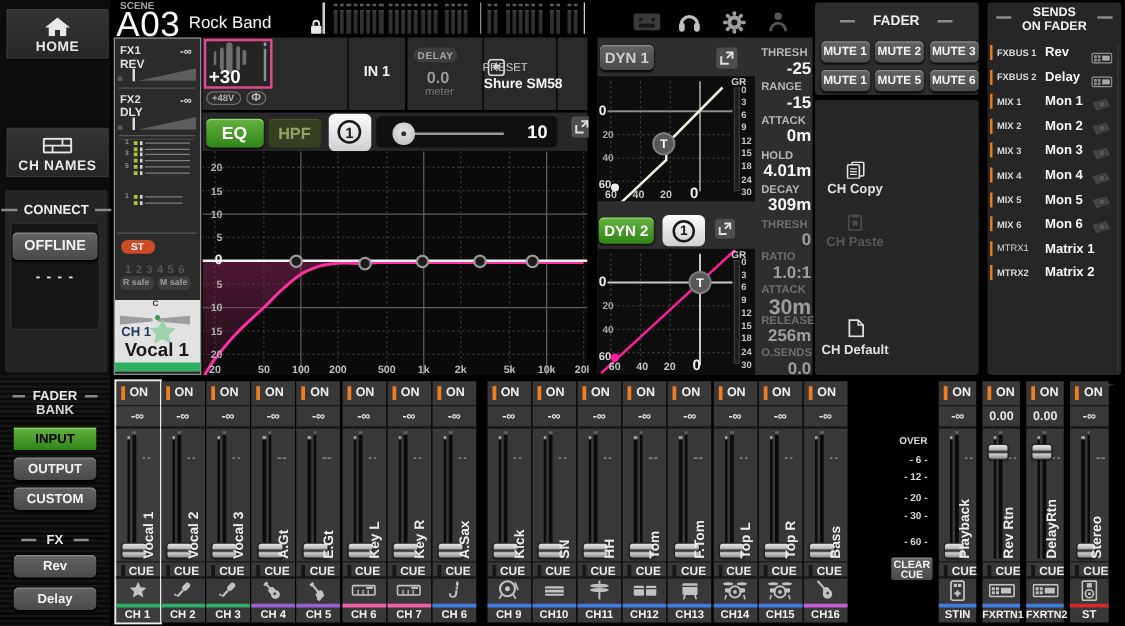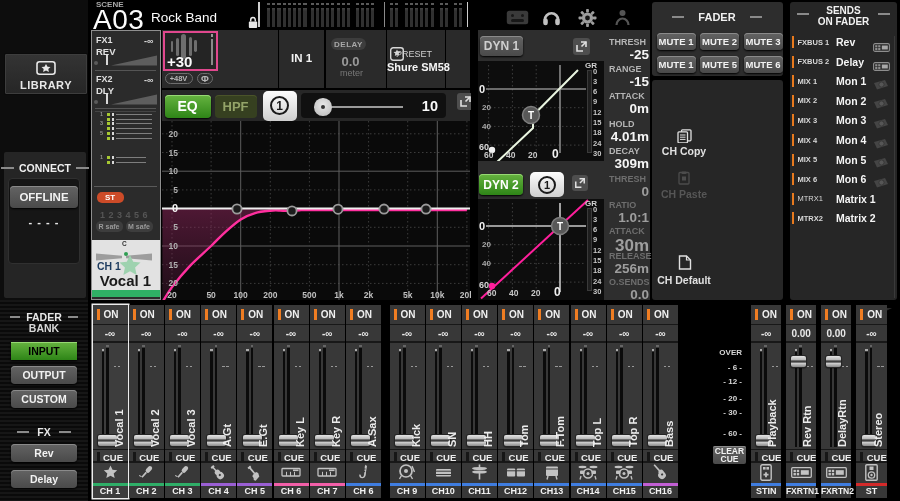--- a/index.html
+++ b/index.html
@@ -7,28 +7,38 @@
 .btn{background:linear-gradient(#636363,#4a4a4a);border-radius:4px;
   box-shadow:inset 0 1px 0 #8a8a8a, 0 1px 2px #000;color:#f2f2f2;}
 .grn{background:linear-gradient(#66b340,#2e8517);box-shadow:inset 0 1px 0 #97d874,0 1px 2px #000;}
 .navb{background:linear-gradient(#343434,#262626);border:1px solid #0a0a0a;border-radius:2px;
   box-shadow:inset 0 0 0 1px #3d3d3d;color:#e8e8e8;}
 </style></head>
 <body>
 <div id="app">
     <div style="position:absolute;left:0px;top:0px;width:88px;height:501px;background:#0d0d0d;"></div>
     <div style="position:absolute;left:0px;top:300px;width:88px;height:201px;background:repeating-linear-gradient(#161616 0px,#161616 2px,#0a0a0a 2px,#0a0a0a 4px);"></div>
-    <div class="navb" style="position:absolute;left:4px;top:53px;width:82px;height:40px;">
+    <div class="navb" style="position:absolute;left:4px;top:6px;width:82px;height:40px;">
       <div class="ctr" style="position:absolute;left:0;top:6px;width:100%;height:16px;">
-        <svg width="22" height="14" viewBox="0 0 22 14">
-          <rect x="2" y="0.8" width="18" height="12.4" rx="2.5" fill="none" stroke="#e8e8e8" stroke-width="1.6"></rect>
-          <path d="M11 3 l1.5 2.8 3 .3 -2.2 2 .6 3 -2.9-1.5 -2.9 1.5 .6-3 -2.2-2 3-.3 Z" fill="#e8e8e8"></path>
+        <svg width="22" height="15" viewBox="0 0 22 15">
+          <path d="M11 0 L21 8 L18 8 L18 15 L13 15 L13 10 L9 10 L9 15 L4 15 L4 8 L1 8 Z" fill="#e8e8e8"></path>
         </svg>
       </div>
-      <div style="position:absolute;left:0;top:25px;width:100%;text-align:center;font-size:11px;font-weight:bold;letter-spacing:0.5px;">LIBRARY</div>
+      <div style="position:absolute;left:0;top:25px;width:100%;text-align:center;font-size:11px;font-weight:bold;letter-spacing:0.5px;">HOME</div>
+    </div>
+    <div class="navb" style="position:absolute;left:4px;top:101px;width:82px;height:40px;">
+      <div class="ctr" style="position:absolute;left:0;top:6px;width:100%;height:16px;">
+        <svg width="24" height="13" viewBox="0 0 24 13">
+          <rect x="1" y="1" width="22" height="11" rx="1" fill="none" stroke="#e8e8e8" stroke-width="1.6"></rect>
+          <line x1="1" y1="6.5" x2="23" y2="6.5" stroke="#e8e8e8" stroke-width="1.4"></line>
+          <line x1="8" y1="6.5" x2="8" y2="12" stroke="#e8e8e8" stroke-width="1.4"></line>
+          <line x1="16" y1="1" x2="16" y2="6.5" stroke="#e8e8e8" stroke-width="1.4"></line>
+        </svg>
+      </div>
+      <div style="position:absolute;left:0;top:25px;width:100%;text-align:center;font-size:11px;font-weight:bold;letter-spacing:0.5px;">CH NAMES</div>
     </div>
     <div style="position:absolute;left:4px;top:152px;width:82px;height:146px;background:#252525;border-radius:2px;"></div>
     <div style="position:absolute;left:-15px;top:162px;width:120px;height:12px;display:flex;align-items:center;justify-content:center;">
       <div style="width:13px;height:2px;background:#8a8a8a;margin-right:5px;"></div>
       <div style="font-size:10.5px;font-weight:bold;color:#f0f0f0;line-height:1;white-space:nowrap;">CONNECT</div>
       <div style="width:13px;height:2px;background:#8a8a8a;margin-left:5px;"></div>
     </div>
     <div style="position:absolute;left:8px;top:178px;width:70px;height:84px;background:#161616;border:1px solid #303030;border-radius:4px;"></div>
     <div class="btn ctr" style="position:absolute;left:10px;top:186px;width:68px;height:22px;font-size:11.5px;font-weight:bold;">OFFLINE</div>
     <div style="position:absolute;left:12px;top:217px;font-size:11px;color:#e8e8e8;line-height:1;white-space:nowrap;font-weight:bold;width:64px;text-align:center;letter-spacing:1px;">- - - -</div>
@@ -232,21 +242,21 @@
     <div class="ctr" style="position:absolute;left:164.5px;top:73px;width:28px;height:10.5px;background:#2e2e2e;border:1px solid #6e6e6e;border-radius:6px;font-size:7.5px;font-weight:bold;color:#b8b8b8;box-sizing:border-box;">+48V</div>
     <div class="ctr" style="position:absolute;left:197px;top:73px;width:16px;height:10.5px;background:#2e2e2e;border:1px solid #6e6e6e;border-radius:6px;font-size:9.5px;font-weight:bold;color:#b8b8b8;box-sizing:border-box;">Φ</div>
     <div style="position:absolute;left:279px;top:53px;font-size:11.5px;color:#f2f2f2;line-height:1;white-space:nowrap;font-weight:bold;width:45px;text-align:center;">IN 1</div>
     <div class="ctr" style="position:absolute;left:331px;top:38px;width:35px;height:12px;background:#3d3d3d;border-radius:6px;font-size:8px;font-weight:bold;color:#a8a8a8;letter-spacing:0.5px;">DELAY</div>
     <div style="position:absolute;left:325.5px;top:55px;font-size:13px;color:#9a9a9a;line-height:1;white-space:nowrap;font-weight:bold;width:50px;text-align:center;">0.0</div>
     <div style="position:absolute;left:325.5px;top:69px;font-size:9px;color:#787878;line-height:1;white-space:nowrap;width:52px;text-align:center;">meter</div>
     <div style="position:absolute;left:390px;top:47px;width:14px;height:14px;"><svg width="14" height="14" viewBox="0 0 14 14">
         <rect x="0.7" y="0.7" width="12.6" height="12.6" rx="2.5" fill="none" stroke="#d8d8d8" stroke-width="1.4"></rect>
         <path d="M7 2.6 l1.1 2.2 2.4 .2 -1.8 1.6 .5 2.4 -2.2-1.2 -2.2 1.2 .5-2.4 -1.8-1.6 2.4-.2 Z" fill="#d8d8d8"></path>
       </svg></div>
-    <div style="position:absolute;left:396px;top:50px;font-size:9px;color:#d0d0d0;line-height:1;white-space:nowrap;">PRESET</div>
+    <div style="position:absolute;left:386px;top:50px;font-size:9px;color:#d0d0d0;line-height:1;white-space:nowrap;">PRESET</div>
     <div style="position:absolute;left:387px;top:62px;font-size:11px;color:#f5f5f5;line-height:1;white-space:nowrap;font-weight:bold;width:57.5px;text-align:center;">Shure SM58</div>
     <div style="position:absolute;left:162px;top:89.5px;width:308px;height:31px;background:#272727;"></div>
     <div style="position:absolute;left:301px;top:92.5px;width:145px;height:25px;background:#101010;border-radius:4px;"></div>
     <div class="grn ctr" style="position:absolute;left:164.5px;top:94.5px;width:46px;height:23.5px;font-size:14px;font-weight:bold;color:#fff;border-radius:4px;">EQ</div>
     <div class="ctr" style="position:absolute;left:214.5px;top:94.5px;width:42px;height:23.5px;background:#364020;border-radius:4px;font-size:13px;font-weight:bold;color:#93a368;box-shadow:inset 0 1px 0 #4a532a;">HPF</div>
     <div class="ctr" style="position:absolute;left:262.5px;top:91px;width:34px;height:29.5px;background:linear-gradient(#fdfdfd,#cfcfcf);border-radius:5px;">
       <div class="ctr" style="width:19px;height:19px;border:2px solid #1a1a1a;border-radius:50%;font-size:12px;font-weight:bold;color:#1a1a1a;box-sizing:border-box;">1</div>
     </div>
     <div style="position:absolute;left:314px;top:98px;width:17.5px;height:17.5px;background:radial-gradient(circle at 50% 40%,#e8e8e8,#b8b8b8);border-radius:50%;"></div>
     <div style="position:absolute;left:321px;top:104.5px;width:4px;height:4px;background:#333;border-radius:50%;"></div>

